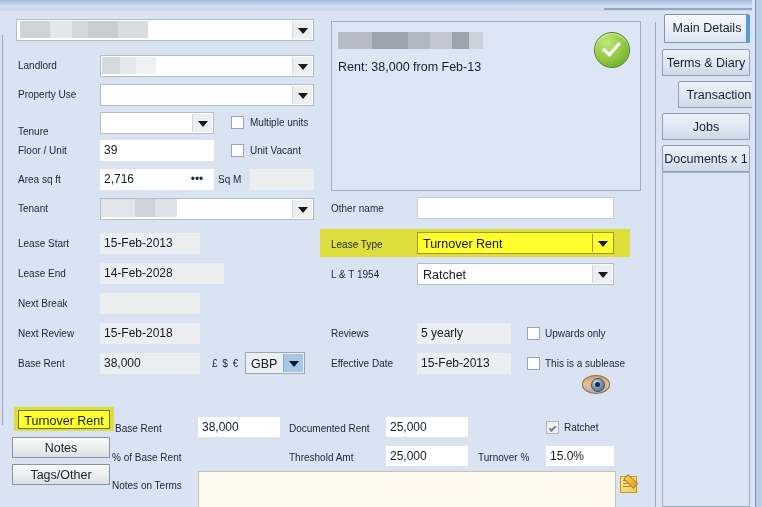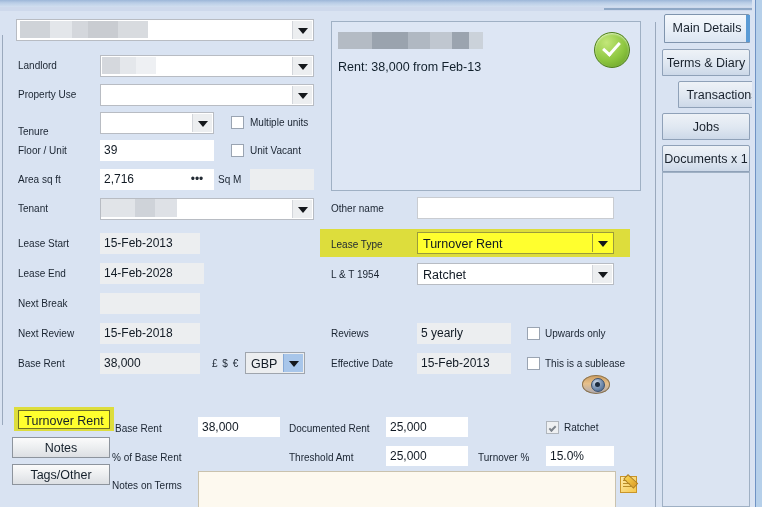--- a/index.html
+++ b/index.html
@@ -185,21 +185,21 @@
     <div class="redact" style="left:101px;top:188px;width:76px;height:18px;">
       <span style="width:34px;background:#e1e4e8;"></span>
         <span style="width:20px;background:#cfd3d9;"></span>
         <span style="width:22px;background:#dee1e6;"></span>
     </div>
 
     <div class="lbl" style="left:18px;top:225px;">Lease Start</div>
     <div class="fld" style="left:100px;top:222px;width:100px;height:21px;">15-Feb-2013</div>
 
     <div class="lbl" style="left:18px;top:255px;">Lease End</div>
-    <div class="fld" style="left:100px;top:252px;width:104px;height:21px;">14-Feb-2028</div>
+    <div class="fld" style="left:100px;top:252px;width:124px;height:21px;">14-Feb-2028</div>
 
     <div class="lbl" style="left:18px;top:285px;">Next Break</div>
     <div class="fld" style="left:100px;top:282px;width:100px;height:21px;"></div>
 
     <div class="lbl" style="left:18px;top:315px;text-align:right;">Next Review</div>
     <div class="fld" style="left:100px;top:312px;width:100px;height:21px;">15-Feb-2018</div>
 
     <div class="lbl" style="left:18px;top:345px;">Base Rent</div>
     <div class="fld" style="left:100px;top:342px;width:100px;height:21px;">38,000</div>
     <div class="lbl" style="left:212px;top:345px;letter-spacing:1px;">£ $ €</div>

